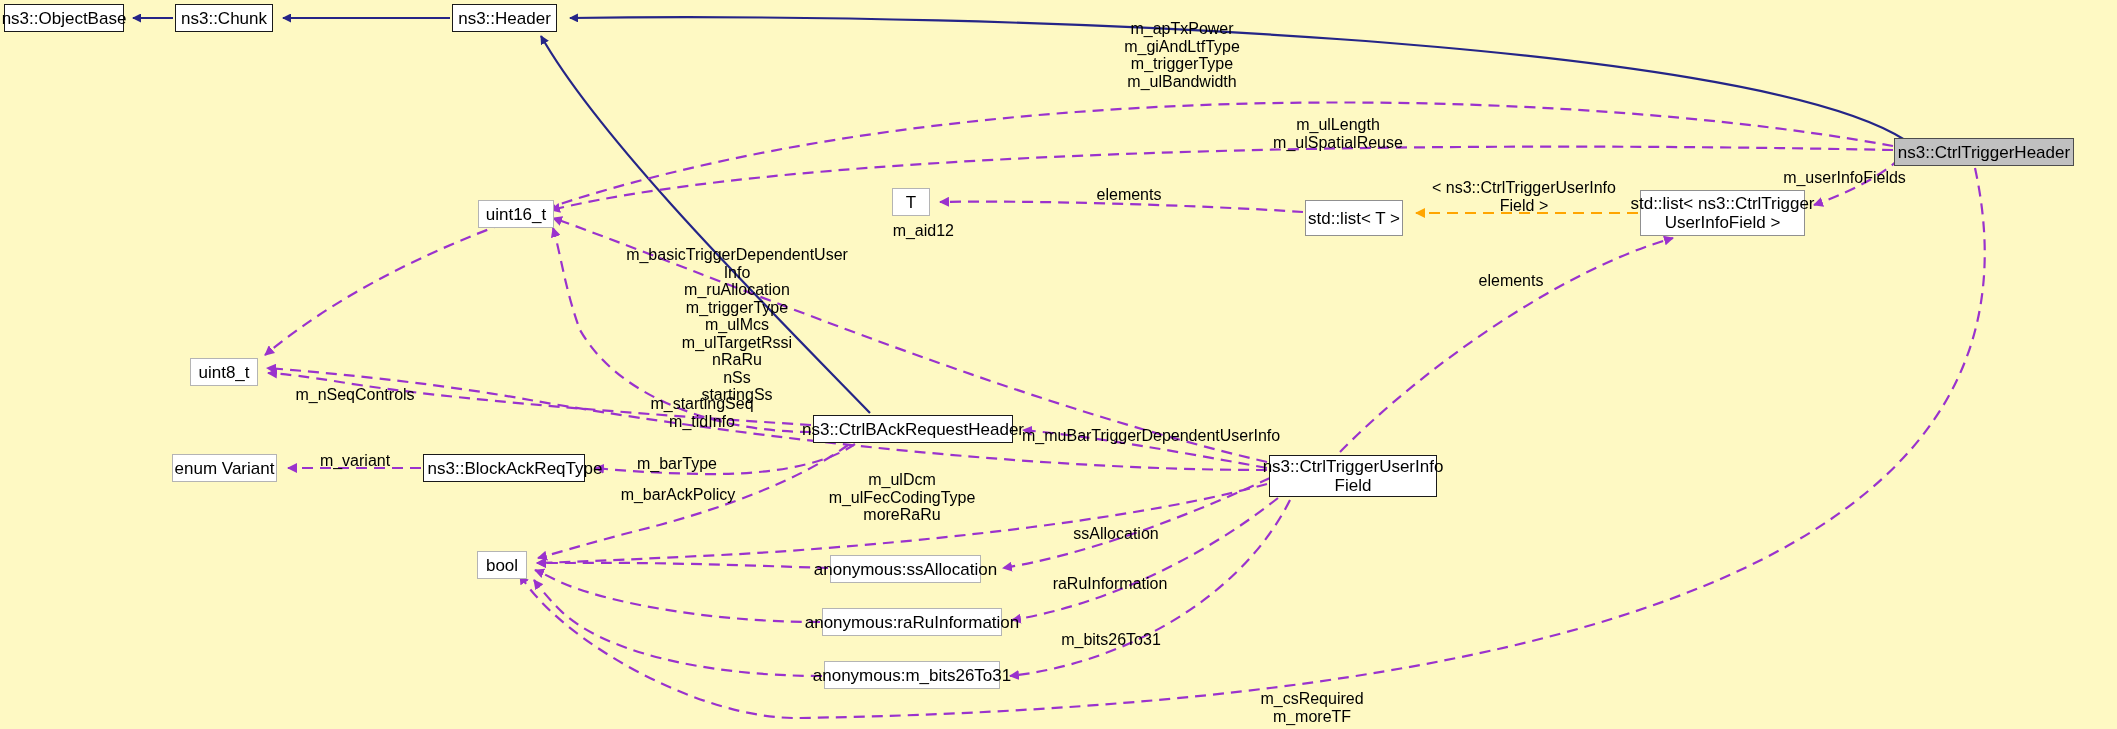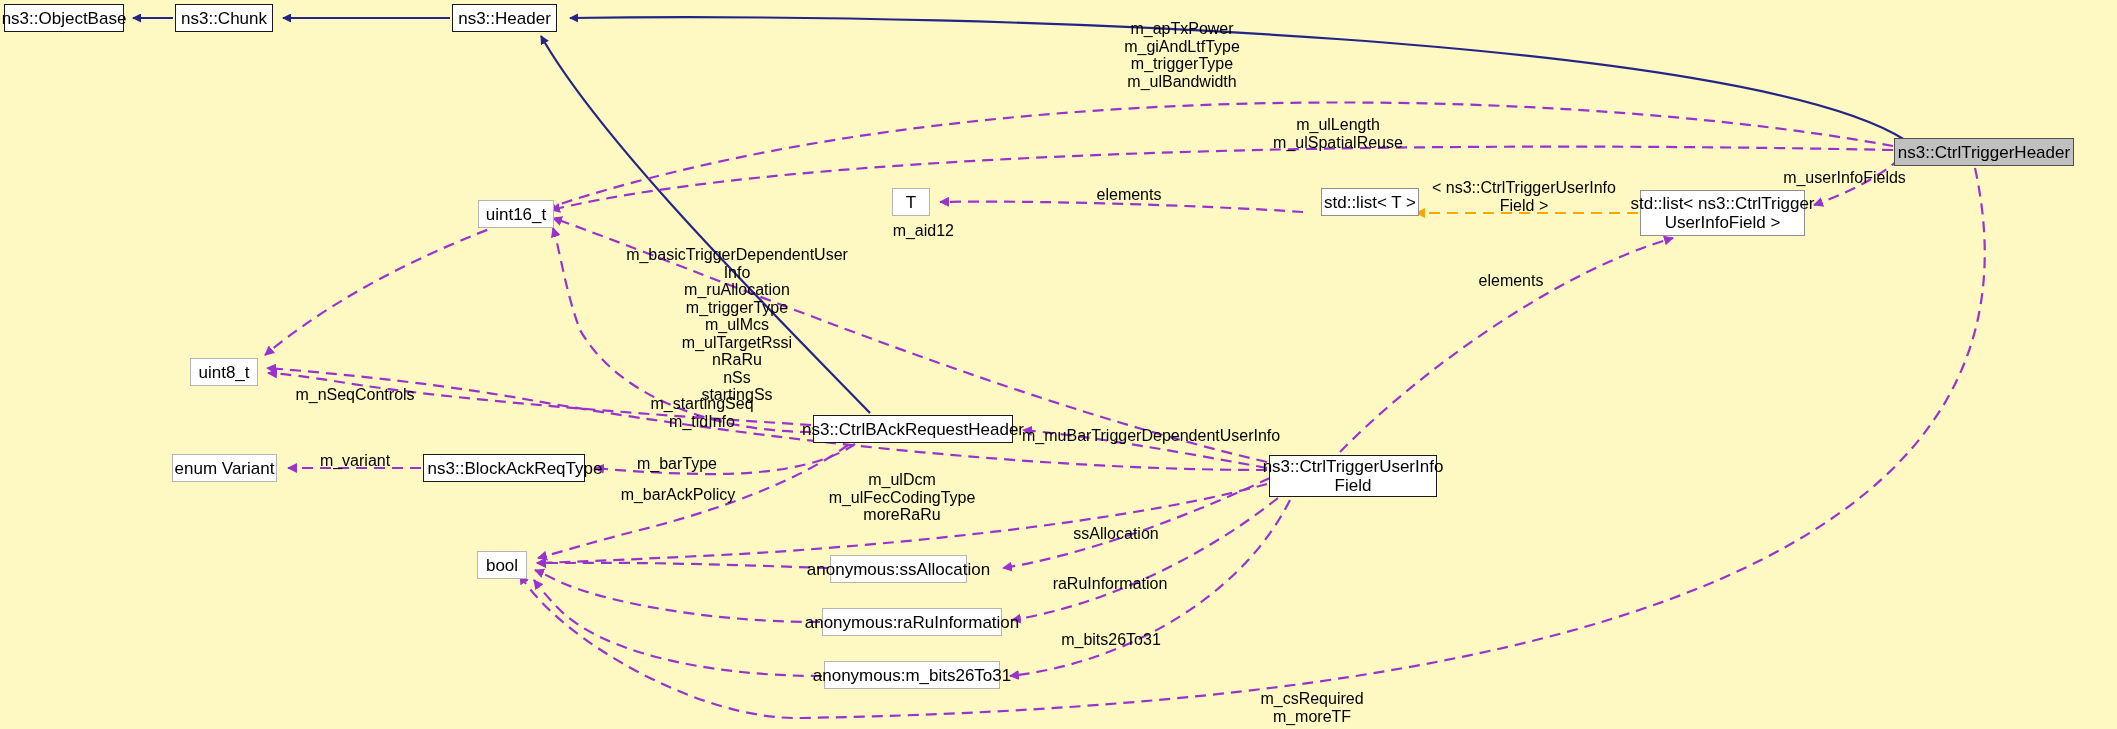--- a/index.html
+++ b/index.html
@@ -131,31 +131,31 @@
       <path d="M822,676 C700,676 600,650 560,610 C548,598 540,588 534,580" marker-end="url(#arrU)"></path>
     </g>
   </svg>
 
   <div class="node cls" style="left:4px;   top:4px;   width:120px; height:28px;">ns3::ObjectBase</div>
   <div class="node cls" style="left:175px; top:4px;   width:98px;  height:28px;">ns3::Chunk</div>
   <div class="node cls" style="left:452px; top:4px;   width:105px; height:28px;">ns3::Header</div>
   <div class="node focus" style="left:1894px;top:138px; width:180px; height:28px;">ns3::CtrlTriggerHeader</div>
   <div class="node" style="left:466px; top:200px; width:76px;  height:28px;margin-left:12px;">uint16_t</div>
   <div class="node" style="left:892px; top:188px; width:38px;  height:28px;">T</div>
-  <div class="node tmpl" style="left:1305px;top:188px; width:98px;  height:28px;margin-left:16px;">std::list&lt; T &gt;</div>
+  <div class="node tmpl" style="left:1305px;top:200px; width:98px;  height:36px;">std::list&lt; T &gt;</div>
   <div class="node tmpl" style="left:1640px;top:190px; width:165px; height:46px;">std::list&lt; ns3::CtrlTrigger
 UserInfoField &gt;</div>
   <div class="node" style="left:190px; top:358px; width:68px;  height:28px;text-align:center;">uint8_t</div>
   <div class="node cls" style="left:813px; top:415px; width:200px; height:28px;">ns3::CtrlBAckRequestHeader</div>
   <div class="node cls" style="left:1269px;top:455px; width:168px; height:42px;">ns3::CtrlTriggerUserInfo
 Field</div>
   <div class="node" style="left:172px; top:454px; width:105px; height:28px;">enum Variant</div>
   <div class="node cls" style="left:423px; top:454px; width:162px; height:28px;padding-left:22px;">ns3::BlockAckReqType</div>
   <div class="node" style="left:477px; top:551px; width:50px;  height:28px;">bool</div>
-  <div class="node" style="left:830px; top:555px; width:137px; height:28px;">anonymous:ssAllocation</div>
+  <div class="node" style="left:830px; top:555px; width:151px; height:28px;">anonymous:ssAllocation</div>
   <div class="node" style="left:822px; top:608px; width:180px; height:28px;">anonymous:raRuInformation</div>
   <div class="node" style="left:824px; top:661px; width:176px; height:28px;">anonymous:m_bits26To31</div>
 
   <div class="edge-label" style="left:1092px; top:20px;  width:180px;">m_apTxPower
 m_giAndLtfType
 m_triggerType
 m_ulBandwidth</div>
   <div class="edge-label" style="left:1258px; top:116px; width:160px;">m_ulLength
 m_ulSpatialReuse</div>
   <div class="edge-label" style="left:1772px; top:169px; width:145px;">m_userInfoFields</div>

